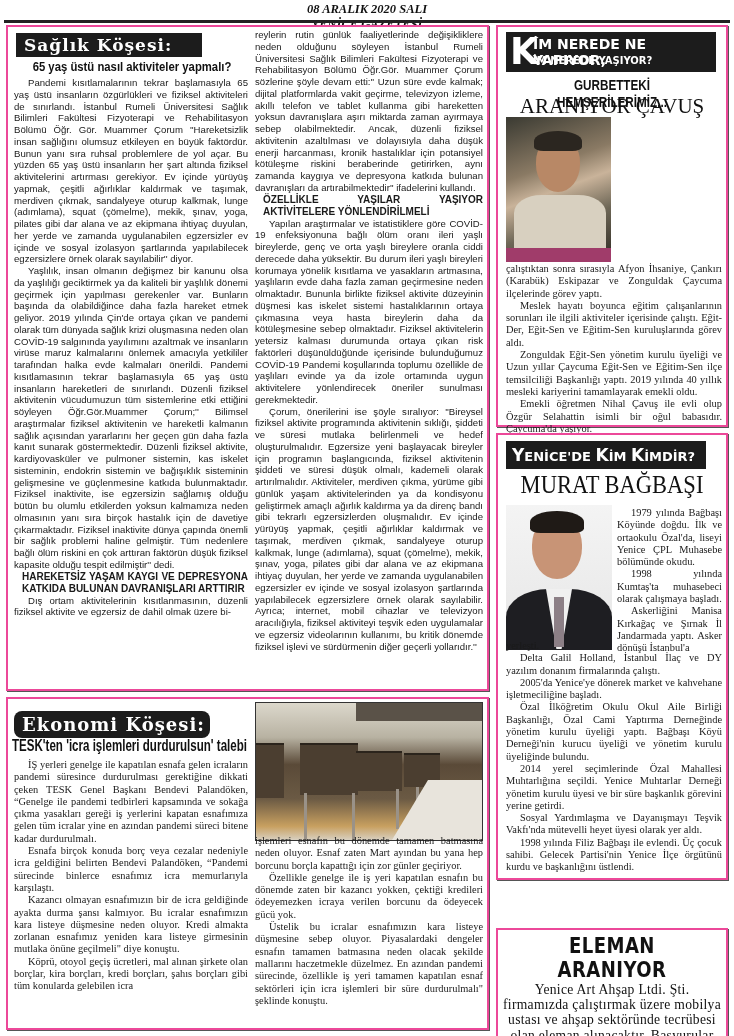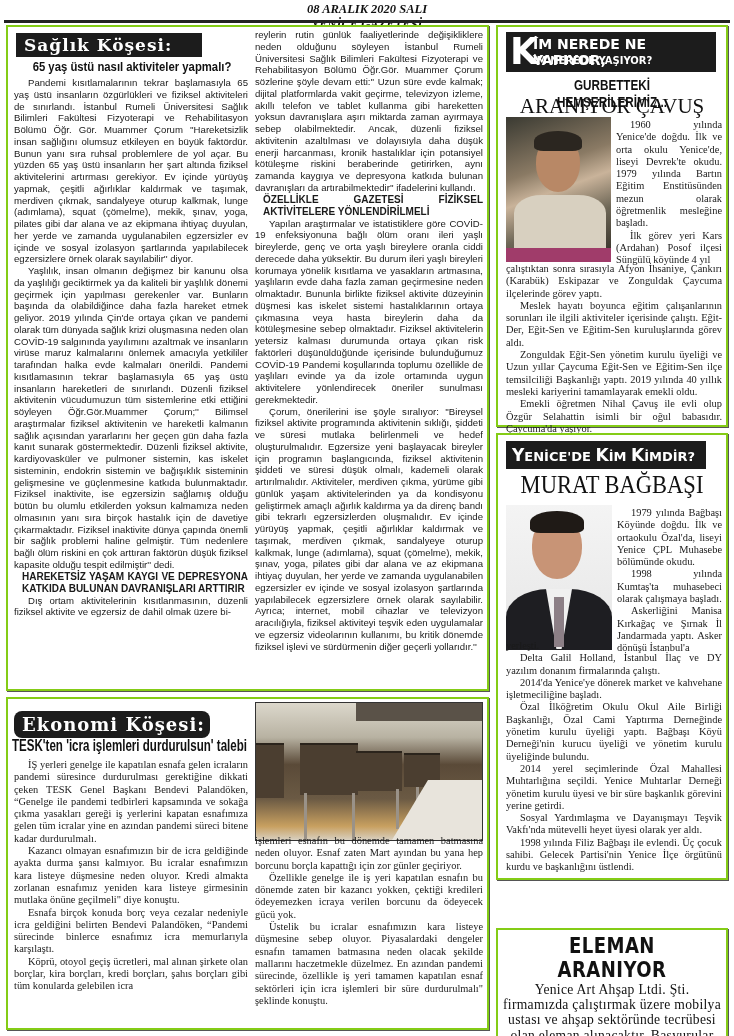--- a/index.html
+++ b/index.html
@@ -2,21 +2,21 @@
 <html><head>
 <meta charset="utf-8">
 <style>
   * { box-sizing: border-box; margin: 0; padding: 0; }
   html, body { width: 734px; height: 1036px; background: #ffffff; overflow: hidden; }
   body { position: relative; font-family: "Liberation Sans", sans-serif; color: #111; }
 
   .header { position: absolute; left: 4px; right: 4px; top: 2px; height: 18px; display: flex; justify-content: space-between; align-items: center; font-family: "Liberation Serif", serif; font-style: italic; font-weight: bold; font-size: 12.5px; flex-direction: column; }
   .header-rule { position: absolute; left: 4px; right: 4px; top: 20px; height: 3px; border-top: 2px solid #222; border-bottom: 1px solid #222; }
 
-  .box { position: absolute; border: 2px solid #84cc16; box-shadow: 1px 1px 0 #555; background: #fff; }
+  .box { position: absolute; border: 2px solid #ec4899; box-shadow: 1px 1px 0 #555; background: #fff; }
 
   .black-banner { background: #1c1c1c; color: #fff; display: inline-block; }
 
   .body-sans { font-family: "Liberation Sans", sans-serif; font-size: 9.6px; line-height: 11.75px; text-align: justify; color: #1a1a1a; }
   .body-serif { font-family: "Liberation Serif", serif; font-size: 10.4px; line-height: 12.3px; text-align: justify; color: #1a1a1a; }
   .body-sans p, .body-serif p { text-indent: 14px; }
   .subhead { font-weight: bold; font-size: 10px; line-height: 12px; text-indent: 8px !important; padding-left: 8px; text-indent: 0 !important; }
 
   
   #saglik { left: 6px; top: 25px; width: 483px; height: 666px; }
@@ -86,43 +86,39 @@
   <div class="banner black-banner">Sağlık Köşesi:</div>
   <div class="headline">65 yaş üstü nasıl aktiviteler yapmalı?</div>
   <div class="col1 body-sans">
     <p>Pandemi kısıtlamalarının tekrar başlamasıyla 65 yaş üstü insanların özgürlükleri ve fiziksel aktiviteleri de sınırlandı. İstanbul Rumeli Üniversitesi Sağlık Bilimleri Fakültesi Fizyoterapi ve Rehabilitasyon Bölümü Öğr. Gör. Muammer Çorum ''Hareketsizlik insan sağlığını olumsuz etkileyen en büyük faktördür. Bunun yanı sıra ruhsal problemlere de yol açar. Bu yüzden 65 yaş üstü insanların her şart altında fiziksel aktivitelerini artırması gerekiyor. Ev içinde yürüyüş yapmak, çeşitli ağırlıklar kaldırmak ve taşımak, merdiven çıkmak, sandalyeye oturup kalkmak, lunge (adımlama), squat (çömelme), mekik, şınav, yoga, pilates gibi dar alana ve az ekipmana ihtiyaç duyulan, her yerde ve zamanda uygulanabilen egzersizler ev içinde ve sosyal izolasyon şartlarında yapılabilecek egzersizlere örnek olarak sayılabilir'' diyor.</p>
     <p>Yaşlılık, insan olmanın değişmez bir kanunu olsa da yaşlılığı geciktirmek ya da kaliteli bir yaşlılık dönemi geçirmek için yapılması gerekenler var. Bunların başında da olabildiğince daha fazla hareket etmek geliyor. 2019 yılında Çin'de ortaya çıkan ve pandemi olarak tüm dünyada sağlık krizi oluşmasına neden olan COVİD-19 salgınında yayılımını azaltmak ve insanların virüse maruz kalmalarını önlemek amacıyla yetkililer tarafından halka evde kalmaları önerildi. Pandemi kısıtlamasının tekrar başlamasıyla 65 yaş üstü insanların hareketleri de sınırlandı. Düzenli fiziksel aktivitenin vücudumuzun tüm sistemlerine etki ettiğini söyleyen Öğr.Gör.Muammer Çorum;'' Bilimsel araştırmalar fiziksel aktivitenin ve hareketli kalmanın sağlık açısından yararlarını her geçen gün daha fazla kanıt sunarak göstermektedir. Düzenli fiziksel aktivite, kardiyovasküler ve pulmoner sistemin, kas iskelet sisteminin, endokrin sistemin ve bağışıklık sisteminin gelişmesine ve güçlenmesine katkıda bulunmaktadır. Fiziksel inaktivite, ise egzersizin sağlamış olduğu bütün bu olumlu etkilerden yoksun kalmamıza neden olmasının yanı sıra birçok hastalık için de davetiye çıkarmaktadır. Fiziksel inaktivite dünya çapında önemli bir sağlık problemi haline gelmiştir. Tüm nedenlere bağlı ölüm riskini en çok arttıran faktörün düşük fiziksel kapasite olduğu tespit edilmiştir'' dedi.</p>
     <div class="subhead">HAREKETSİZ YAŞAM KAYGI VE DEPRESYONA KATKIDA BULUNAN DAVRANIŞLARI ARTTIRIR</div>
     <p>Dış ortam aktivitelerinin kısıtlanmasının, düzenli fiziksel aktivite ve egzersiz de dahil olmak üzere bi-</p>
   </div>
   <div class="col2 body-sans">
     <div style="text-align:justify">reylerin rutin günlük faaliyetlerinde değişikliklere neden olduğunu söyleyen İstanbul Rumeli Üniversitesi Sağlık Bilimleri Fakültesi Fizyoterapi ve Rehabilitasyon Bölümü Öğr.Gör. Muammer Çorum sözlerine şöyle devam etti:'' Uzun süre evde kalmak; dijital platformlarda vakit geçirme, televizyon izleme, akıllı telefon ve tablet kullanma gibi hareketten yoksun davranışlara aşırı miktarda zaman ayırmaya sebep olabilmektedir. Ancak, düzenli fiziksel aktivitenin azaltılması ve dolayısıyla daha düşük enerji harcanması, kronik hastalıklar için potansiyel kötüleşme riskini beraberinde getirirken, aynı zamanda kaygıya ve depresyona katkıda bulunan davranışları da artırabilmektedir'' ifadelerini kullandı.</div>
-    <div class="subhead">ÖZELLİKLE GAZETESİ FİZİKSEL AKTİVİTELERE YÖNLENDİRİLMELİ</div>
+    <div class="subhead">ÖZELLİKLE YAŞILAR YAŞIYOR AKTİVİTELERE YÖNLENDİRİLMELİ</div>
     <p>Yapılan araştırmalar ve istatistiklere göre COVİD-19 enfeksiyonuna bağlı ölüm oranı ileri yaşlı bireylerde, genç ve orta yaşlı bireylere oranla ciddi derecede daha yüksektir. Bu durum ileri yaşlı bireyleri korumaya yönelik kısıtlama ve yasakların artmasına, yaşlıların evde daha fazla zaman geçirmesine neden olmaktadır. Bununla birlikte fiziksel aktivite düzeyinin düşmesi kas iskelet sistemi hastalıklarının ortaya çıkmasına veya hasta bireylerin daha da kötüleşmesine sebep olmaktadır. Fiziksel aktivitelerin yetersiz kalması durumunda ortaya çıkan risk faktörleri düşünüldüğünde içerisinde bulunduğumuz COVİD-19 Pandemi koşullarında toplumu özellikle de yaşlıları evinde ya da izole ortamında uygun aktivitelere yönlendirecek öneriler sunulması gerekmektedir.</p>
     <p>Çorum, önerilerini ise şöyle sıralıyor: ''Bireysel fiziksel aktivite programında aktivitenin sıklığı, şiddeti ve süresi mutlaka belirlenmeli ve hedef oluşturulmalıdır. Egzersize yeni başlayacak bireyler için programın başlangıcında, fiziksel aktivitenin şiddeti ve süresi düşük olmalı, kademeli olarak artırılmalıdır. Aktiviteler, merdiven çıkma, yürüme gibi günlük yaşam aktivitelerinden ya da kondisyonu geliştirmek amaçlı ağırlık kaldırma ya da direnç bandı gibi tekrarlı egzersizlerden oluşmalıdır. Ev içinde yürüyüş yapmak, çeşitli ağırlıklar kaldırmak ve taşımak, merdiven çıkmak, sandalyeye oturup kalkmak, lunge (adımlama), squat (çömelme), mekik, şınav, yoga, pilates gibi dar alana ve az ekipmana ihtiyaç duyulan, her yerde ve zamanda uygulanabilen egzersizler ev içinde ve sosyal izolasyon şartlarında yapılabilecek egzersizlere örnek olarak sayılabilir. Ayrıca; internet, mobil cihazlar ve televizyon aracılığıyla, fiziksel aktiviteyi teşvik eden uygulamalar ve egzersiz videolarının kullanımı, bu kritik dönemde fiziksel işlevi ve sürdürmenin diğer geçerli yollarıdır.''</p>
   </div>
 </div>
 
 <div class="box" id="kim">
   <div class="banner black-banner">
     <span class="bigk">K</span>
     <span class="l1">İM NEREDE NE YAPIYOR,</span>
     <span class="l2">İM NEREDE YAŞIYOR?</span>
   </div>
   <div class="sub">GURBETTEKİ HEMŞERİLERİMİZ...</div>
   <div class="name">ARANIYOR ÇAVUŞ</div>
   <div class="photo">
     <div class="shirt"></div>
       <div class="face"></div>
       <div class="hair"></div>
       <div class="table"></div>
-  </div>
-  <div class="text-right body-serif">
-    <p>1960 yılında Yenice'de doğdu. İlk ve orta okulu Yenice'de, liseyi Devrek'te okudu. 1979 yılında Bartın Eğitim Enstitüsünden mezun olarak öğretmenlik mesleğine başladı.</p>
-    <p>İlk görev yeri Kars (Ardahan) Posof ilçesi Süngülü köyünde 4 yıl</p>
   </div>
   <div class="text-full body-serif">
     <div>çalıştıktan sonra sırasıyla Afyon İhsaniye, Çankırı (Karabük) Eskipazar ve Zonguldak Çaycuma ilçelerinde görev yaptı.</div>
     <p>Meslek hayatı boyunca eğitim çalışanlarının sorunları ile ilgili aktiviteler içerisinde çalıştı. Eğit-Der, Eğit-Sen ve Eğitim-Sen kuruluşlarında görev aldı.</p>
     <p>Zonguldak Eğit-Sen yönetim kurulu üyeliği ve Uzun yıllar Çaycuma Eğit-Sen ve Eğitim-Sen ilçe temsilciliği Başkanlığı yaptı. 2019 yılında 40 yıllık mesleki kariyerini tamamlayarak emekli oldu.</p>
     <p>Emekli öğretmen Nihal Çavuş ile evli olup Özgür Selahattin isimli bir oğul babasıdır. Çaycuma'da yaşıyor.</p>
   </div>
 </div>
 
 <div class="box" id="kimdir">
@@ -138,35 +134,35 @@
       <div class="hair"></div>
   </div>
   <div class="text-right body-serif">
     <p>1979 yılında Bağbaşı Köyünde doğdu. İlk ve ortaokulu Özal'da, liseyi Yenice ÇPL Muhasebe bölümünde okudu.</p>
     <p>1998 yılında Kumtaş'ta muhasebeci olarak çalışmaya başladı.</p>
     <p>Askerliğini Manisa Kırkağaç ve Şırnak İl Jandarmada yaptı. Asker dönüşü İstanbul'a</p>
   </div>
   <div class="text-full body-serif">
     <div>yerleşti.</div>
     <p>Delta Galil Holland, İstanbul İlaç ve DY yazılım donanım firmalarında çalıştı.</p>
-    <p>2014'da Yenice'ye dönerek market ve kahvehane işletmeciliğine başladı.</p>
+    <p>2005'da Yenice'ye dönerek market ve kahvehane işletmeciliğine başladı.</p>
     <p>Özal İlköğretim Okulu Okul Aile Birliği Başkanlığı, Özal Cami Yaptırma Derneğinde yönetim kurulu üyeliği yaptı. Bağbaşı Köyü Derneği'nin kurucu üyeliği ve yönetim kurulu üyeliğinde bulundu.</p>
     <p>2014 yerel seçimlerinde Özal Mahallesi Muhtarlığına seçildi. Yenice Muhtarlar Derneği yönetim kurulu üyesi ve bir süre başkanlık görevini yerine getirdi.</p>
     <p>Sosyal Yardımlaşma ve Dayanışmayı Teşvik Vakfı'nda mütevelli heyet üyesi olarak yer aldı.</p>
     <p>1998 yılında Filiz Bağbaşı ile evlendi. Üç çocuk sahibi. Gelecek Partisi'nin Yenice İlçe örgütünü kurdu ve başkanlığını üstlendi.</p>
   </div>
 </div>
 
 <div class="box" id="ekonomi">
   <div class="banner black-banner">Ekonomi Köşesi:</div>
   <div class="headline">TESK'ten 'icra işlemleri durdurulsun' talebi</div>
   <div class="col1 body-serif">
     <p>İŞ yerleri genelge ile kapatılan esnafa gelen icraların pandemi süresince durdurulması gerektiğine dikkati çeken TESK Genel Başkanı Bendevi Palandöken, “Genelge ile pandemi tedbirleri kapsamında ve sokağa çıkma yasakları gereği iş yerlerini kapatan esnafımıza gelen tüm icralar yine en azından pandemi süreci bitene kadar durdurulmalı.</p>
+    <p>Esnafa birçok konuda borç veya cezalar nedeniyle icra geldiğini belirten Bendevi Palandöken, “Pandemi sürecinde binlerce esnafımız icra memurlarıyla karşılaştı.</p>
     <p>Kazancı olmayan esnafımızın bir de icra geldiğinde ayakta durma şansı kalmıyor. Bu icralar esnafımızın kara listeye düşmesine neden oluyor. Kredi almakta zorlanan esnafımız yeniden kara listeye girmesinin mutlaka önüne geçilmeli" diye konuştu.</p>
-    <p>Esnafa birçok konuda borç veya cezalar nedeniyle icra geldiğini belirten Bendevi Palandöken, “Pandemi sürecinde binlerce esnafımız icra memurlarıyla karşılaştı.</p>
     <p>Köprü, otoyol geçiş ücretleri, mal alınan şirkete olan borçlar, kira borçları, kredi borçları, şahıs borçları gibi tüm konularda gelebilen icra</p>
   </div>
   <div class="photo">
     <div class="awning"></div>
     <div class="chair" style="left:0;top:40px;width:28px;height:55px"></div>
     <div class="chair" style="left:44px;top:40px;width:58px;height:52px"></div>
     <div class="chair" style="left:100px;top:48px;width:46px;height:40px"></div>
     <div class="chair" style="left:148px;top:50px;width:36px;height:34px"></div>
     <div class="leg" style="left:48px;top:90px;height:48px"></div>
     <div class="leg" style="left:96px;top:90px;height:48px"></div>

